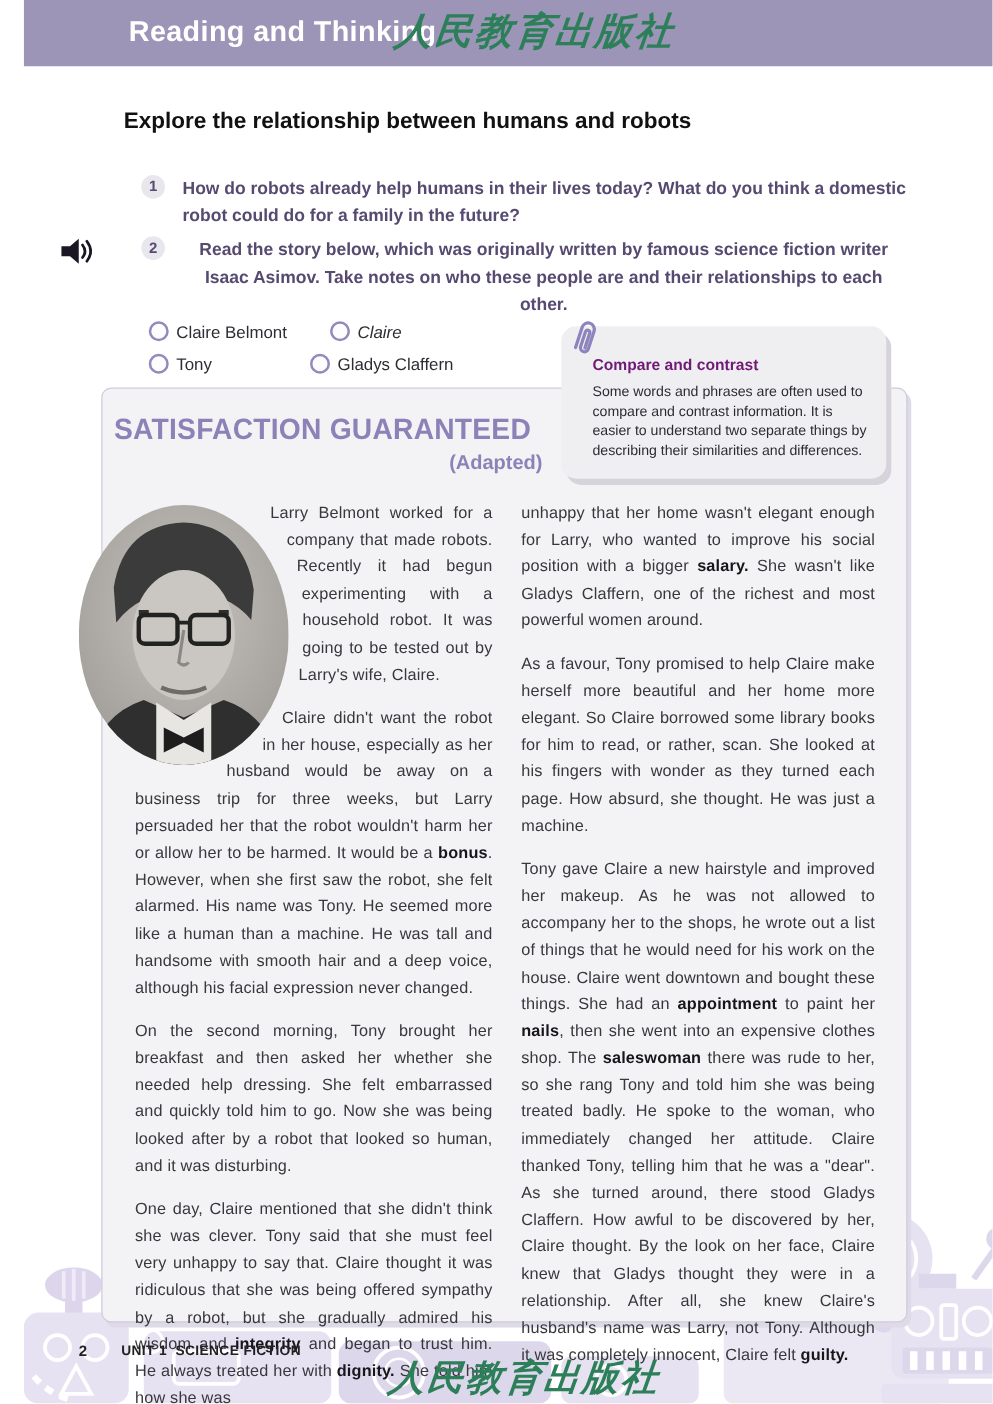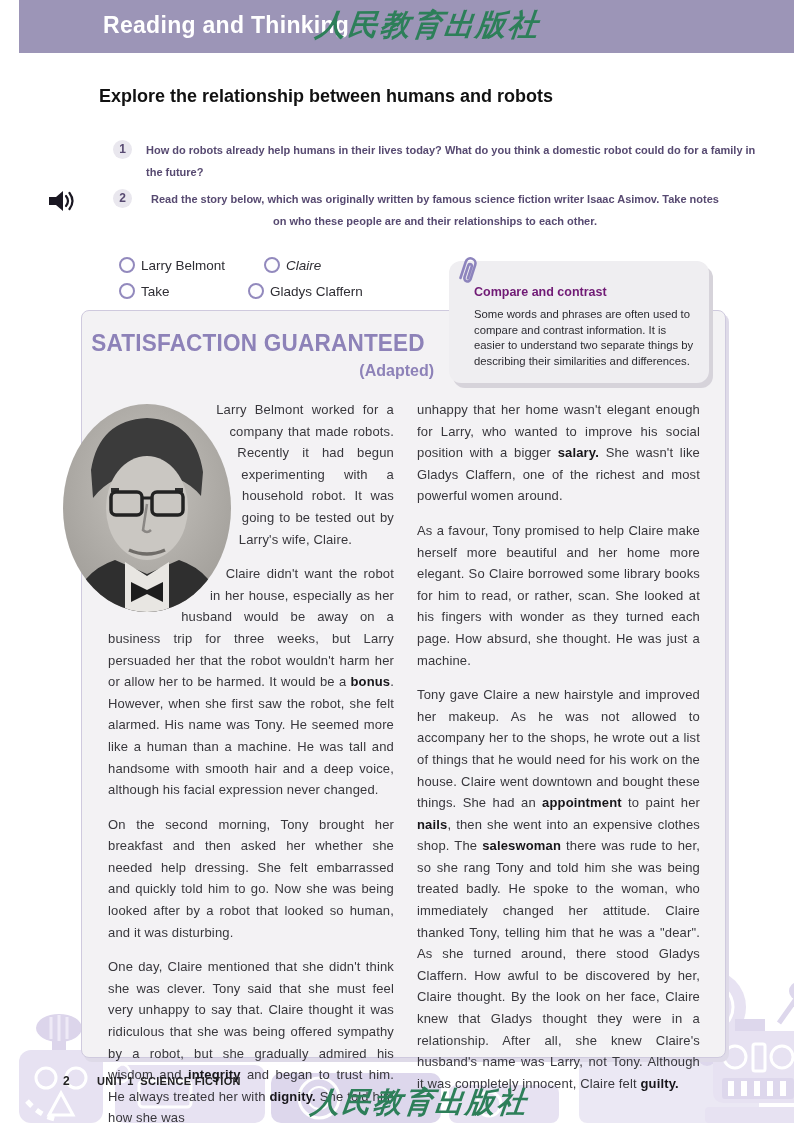--- a/index.html
+++ b/index.html
@@ -10,21 +10,21 @@
   .topbar h1{position:absolute;left:84px;top:12px;margin:0;font-size:23px;font-weight:700;
              color:#ffffff;letter-spacing:.3px;}
   .wm{position:absolute;color:var(--watermark_green,#2d7f59);font-family:"DejaVu Serif",serif;
       font-style:italic;font-weight:700;transform:skewX(-6deg);z-index:2;pointer-events:none;}
   .wm-top{left:297px;top:5px;font-size:30px;letter-spacing:2px;}
   .wm-bottom{left:292px;top:1083px;font-size:29px;letter-spacing:2px;}
   
   .page-heading{position:absolute;left:80px;top:86px;margin:0;font-size:18px;font-weight:700;color:#111;}
   .question{position:absolute;left:127px;z-index:1;}
   .q1{top:139px;} .q2{top:188px;}
-  .qtext{margin:0;font-size:11px;line-height:22px;font-weight:600;color:var(--question_text,#574a71);}
+  .qtext{margin:0;font-size:14px;line-height:22px;font-weight:600;color:var(--question_text,#574a71);}
   .q1 .qtext{width:612px;} .q2 .qtext{width:578px;text-align:center;}
   .qnum{position:absolute;left:-33px;top:1px;width:19px;height:19px;border-radius:50%;
         background:#e9e7ee;color:#584a72;font-size:12px;font-weight:700;line-height:19px;text-align:center;}
   .audio{position:absolute;left:-97px;top:2px;}
   
   .chip{position:absolute;display:flex;align-items:center;gap:6px;font-size:13.5px;color:#2e2d33;z-index:1;}
   .radio{width:12px;height:12px;border:2px solid var(--accent_purple,#9289bd);border-radius:50%;
          background:#fdfdfe;flex:0 0 auto;}
   .chip.c0{left:100px;top:257px;} .chip.c1{left:245px;top:257px;font-style:italic;}
   .chip.c2{left:100px;top:283px;} .chip.c3{left:185px;top:283px;padding-left:44px;}
@@ -130,29 +130,29 @@
       <path d="M17 6 Q21 11 17 16" fill="none" stroke="#1a1722" stroke-width="2.2" stroke-linecap="round"></path>
       <path d="M20.5 3 Q26.5 11 20.5 19" fill="none" stroke="#1a1722" stroke-width="2.2" stroke-linecap="round"></path>
     </svg>
     <span class="qnum">2</span>
     <p class="qtext">Read the story below, which was originally written by famous science fiction writer Isaac Asimov. Take notes on who these people are and their relationships to each other.</p>
   </section>
 
   <div>
     <div class="chip c0">
       <span class="radio"></span>
-      <span>Larry Belmont</span>
+      <span>Claire Belmont</span>
     </div>
     <div class="chip c1">
       <span class="radio"></span>
       <span>Claire</span>
     </div>
     <div class="chip c2">
       <span class="radio"></span>
-      <span>Take</span>
+      <span>Tony</span>
     </div>
     <div class="chip c3">
       <span class="radio"></span>
       <span>Gladys Claffern</span>
     </div>
   </div>
 
   <aside class="tip">
     <svg class="clip" width="26" height="34" viewBox="0 0 26 34">
       <g transform="rotate(18 13 17)">

